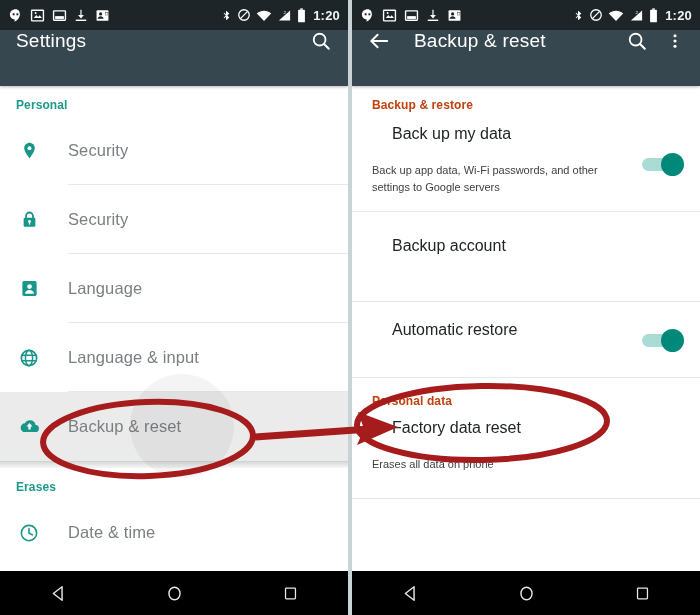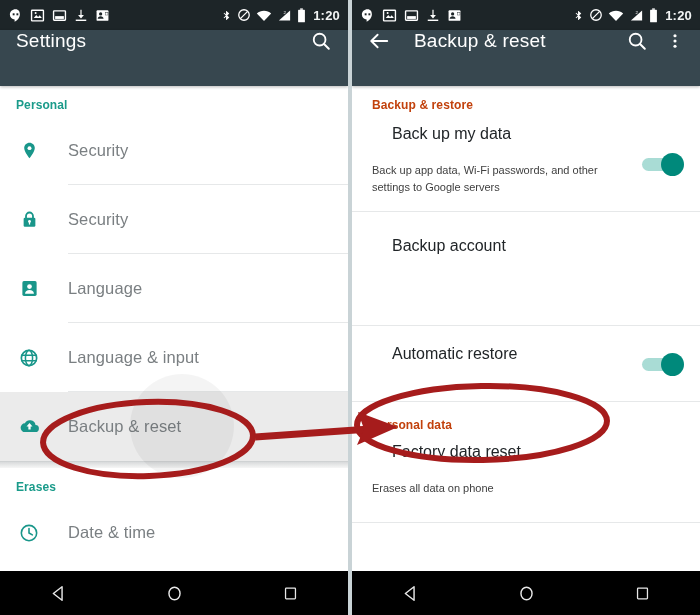--- a/index.html
+++ b/index.html
@@ -445,21 +445,21 @@
       <div class="rrow" style="padding-top:8px;padding-bottom:16px;">
         <div class="title">Back up my data</div>
         <div class="sub">Back up app data, Wi-Fi passwords, and other settings to Google servers</div>
         <span class="toggle">
           <span class="track"></span>
           <span class="knob"></span>
         </span>
         <span class="rdiv"></span>
       </div>
 
-      <div class="rrow" style="padding-top:24px;padding-bottom:44px;">
+      <div class="rrow" style="padding-top:24px;padding-bottom:20px;">
         <div class="title">Backup account</div>
         <span class="rdiv"></span>
       </div>
 
       <div class="rrow" style="padding-top:18px;padding-bottom:12px;">
         <div class="title">Automatic restore</div>
         <span class="toggle">
           <span class="track"></span>
           <span class="knob"></span>
         </span>

